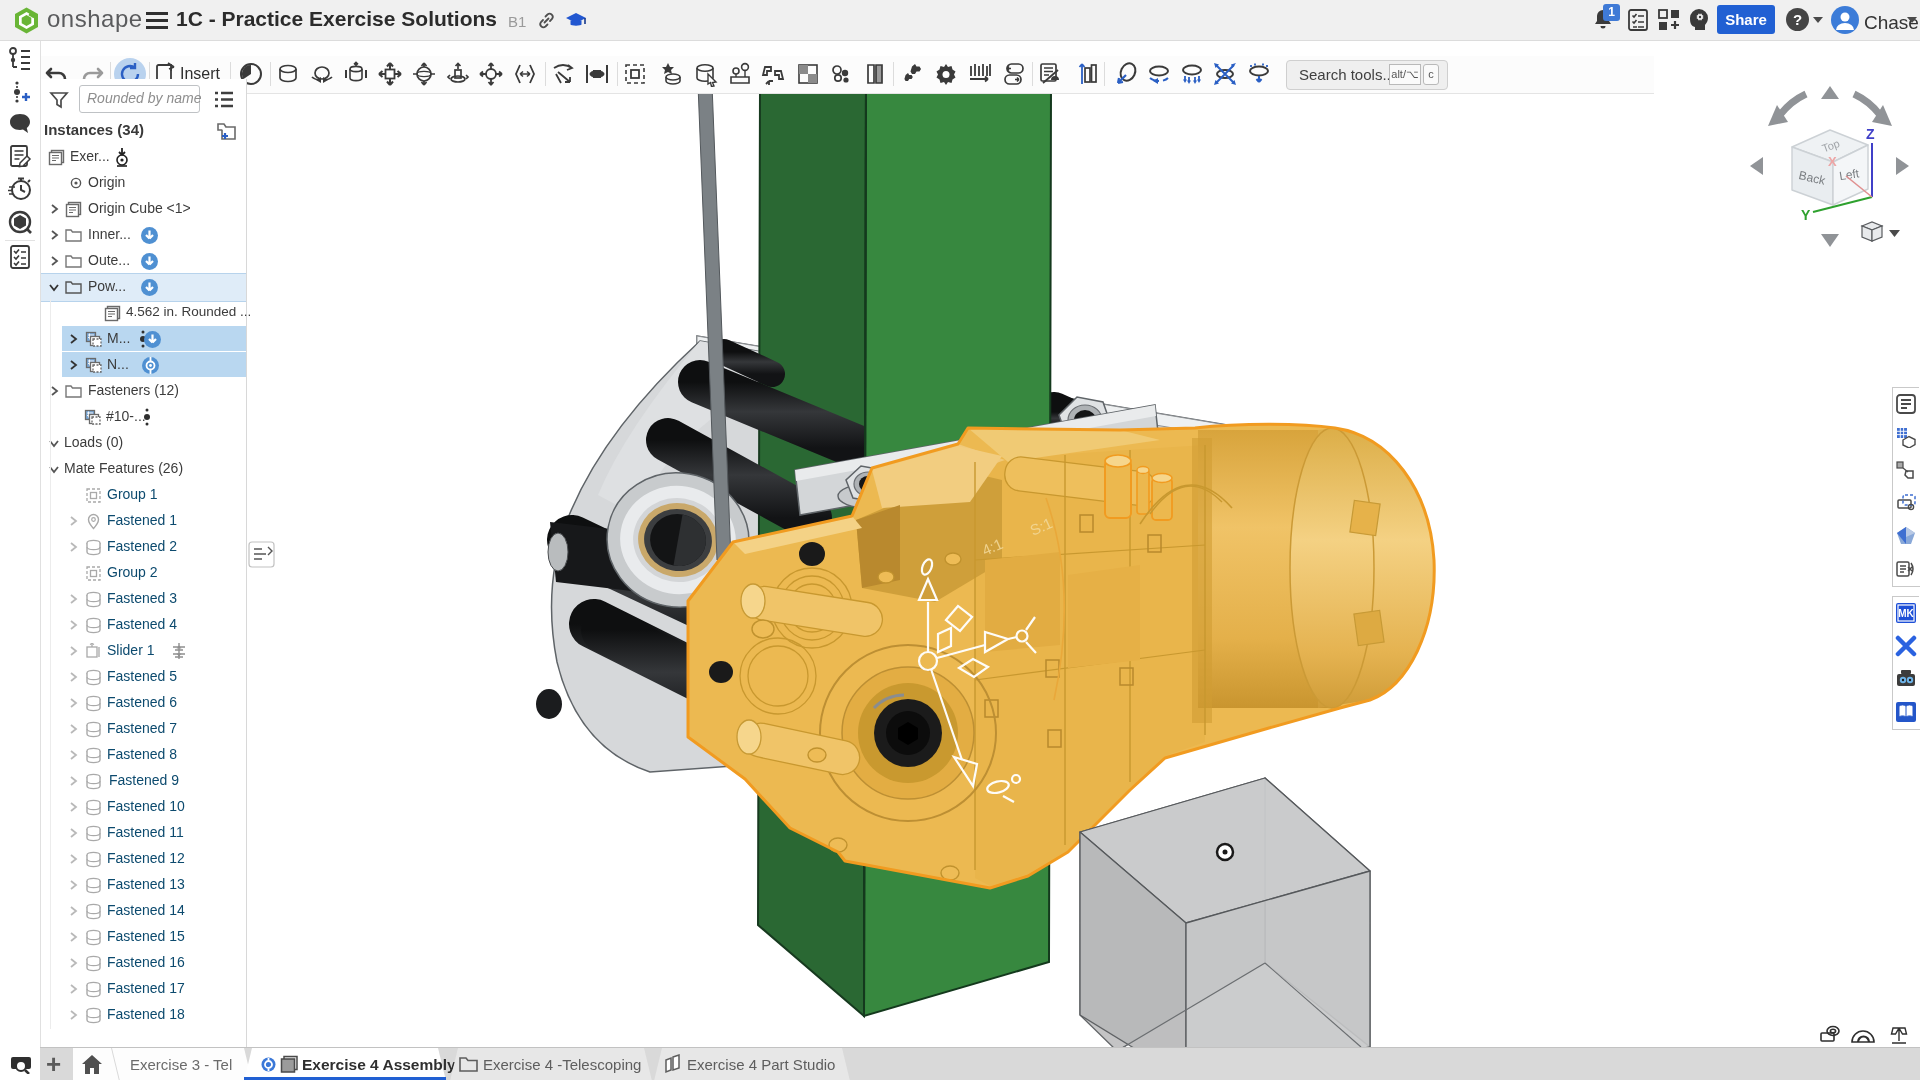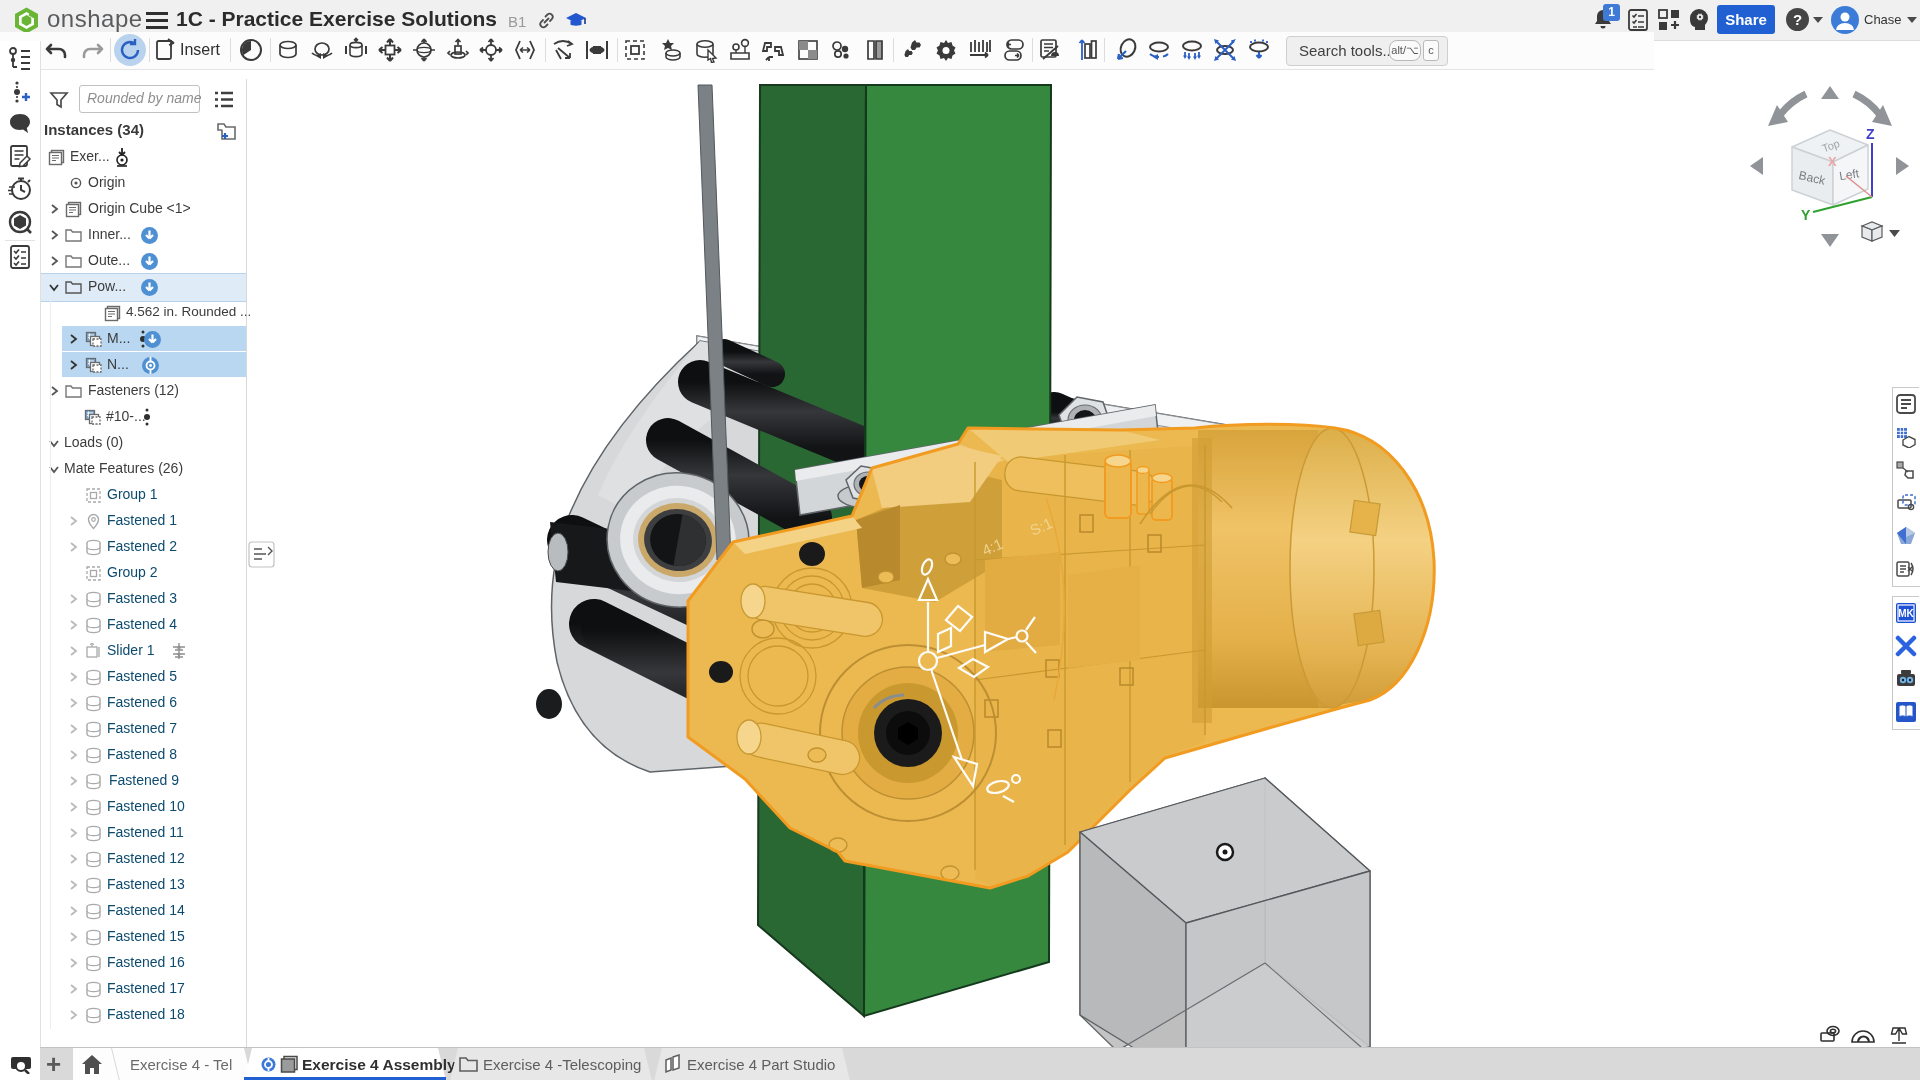--- a/index.html
+++ b/index.html
@@ -1,19 +1,19 @@
 <!DOCTYPE html>
 <html><head>
 <meta charset="utf-8">
 <style>
 html,body{margin:0;padding:0}
 body{width:1920px;height:1080px;overflow:hidden;font-family:"Liberation Sans",sans-serif;background:#fff;position:relative}
 .abs{position:absolute}
 #topbar{position:absolute;left:0;top:0;width:1920px;height:40px;background:#f0f0f0;border-bottom:1px solid #dcdcdc}
-#toolbar{position:absolute;left:0;top:32px;width:1654px;height:37px;background:#fcfcfc;border-bottom:1px solid #e4e4e4}
+#toolbar{position:absolute;left:0;top:56px;width:1654px;height:37px;background:#fcfcfc;border-bottom:1px solid #e4e4e4}
 #leftstrip{position:absolute;left:0;top:41px;width:40px;height:1039px;background:#fff;border-right:1px solid #e0e0e0}
 #leftpanel{position:absolute;left:41px;top:79px;width:205px;height:968px;background:#fff;border-right:1px solid #d8d8d8}
 #bottombar{position:absolute;left:40px;top:1047px;width:1880px;height:33px;background:#d9d9d9;border-top:1px solid #c2c2c2}
 .sep{position:absolute;top:6px;width:1px;height:24px;background:#dcdcdc}
 .trow{position:absolute;left:0;width:205px;height:26px;font-size:14px;color:#3c3c3c;white-space:nowrap}
 .trow .txt{position:absolute;top:4px}
 .gray{color:#0c4a6e}
 .chev{position:absolute;top:7px;width:12px;height:12px}
 svg{display:block}
 </style>
@@ -265,21 +265,21 @@
   <div class="abs" style="left:1717px;top:5px;width:58px;height:29px;background:#2160d3;border-radius:3px;color:#fff;font-size:15px;font-weight:bold;text-align:center;line-height:29px">Share</div>
   <div class="abs" style="left:1786px;top:8px;width:23px;height:23px;background:#454545;border-radius:50%;color:#fff;font-size:15px;font-weight:bold;text-align:center;line-height:23px">?</div>
   <svg class="abs" style="left:1812px;top:16px" width="12" height="8" viewBox="0 0 12 8">
       <polygon points="1,1 11,1 6,7" fill="#4a4a4a"></polygon>
     </svg>
   <div class="abs" style="left:1831px;top:6px;width:28px;height:28px;background:#3c7cd8;border-radius:50%"></div>
   <svg class="abs" style="left:1831px;top:6px" width="28" height="28" viewBox="0 0 28 28">
     <circle cx="14" cy="11" r="4.5" fill="#fff"></circle>
     <path d="M5,24 a9,7 0 0 1 18,0 z" fill="#fff"></path>
   </svg>
-  <div class="abs" style="left:1864px;top:12px;font-size:13px;color:#333">Chase</div>
+  <div class="abs" style="left:1864px;top:12px;font-size:19px;color:#333">Chase</div>
   <svg class="abs" style="left:1906px;top:16px" width="12" height="8" viewBox="0 0 12 8">
       <polygon points="1,1 11,1 6,7" fill="#4a4a4a"></polygon>
     </svg>
 </div>
 
 <div id="toolbar">
 <svg class="abs" style="left:44px;top:5px" width="26" height="26" viewBox="0 0 26 26">
       <path d="M7,8 L3,12 L7,16 M3,12 h12 a6,6 0 0 1 6,6 v2" fill="none" stroke="#3a3a3a" stroke-width="2.6" stroke-linecap="round" stroke-linejoin="round"></path>
     </svg>
 <svg class="abs" style="left:79px;top:5px" width="26" height="26" viewBox="0 0 26 26">
@@ -443,21 +443,21 @@
       <polygon points="2,24 3.5,19 7,22.5" fill="#2a5fc4"></polygon>
       <polygon points="24,24 19,22.5 22.5,19" fill="#2a5fc4"></polygon>
     </svg>
 <svg class="abs" style="left:1246px;top:5px" width="26" height="26" viewBox="0 0 26 26">
       <ellipse cx="13" cy="10" rx="9" ry="4.5" fill="none" stroke="#3a3a3a" stroke-width="2"></ellipse>
       <path d="M13,15 v6 M13,21 l-2.5,-3 M13,21 l2.5,-3" stroke="#2a5fc4" stroke-width="2" fill="none"></path>
       <path d="M5,4 v3 M9,2.5 v3 M17,2.5 v3 M21,4 v3" stroke="#2a5fc4" stroke-width="1.8" stroke-dasharray="2 2"></path>
     </svg>
 <div class="abs" style="left:1286px;top:4px;width:160px;height:28px;background:#efefef;border:1px solid #cfcfcf;border-radius:4px"></div>
 <div class="abs" style="left:1299px;top:10px;font-size:15px;color:#3f3f3f">Search tools...</div>
-<div class="abs" style="left:1389px;top:8px;width:30px;height:19px;background:#fafafa;border:1px solid #b9b9b9;border-radius:8px;font-size:11px;color:#555;text-align:center;line-height:19px">alt/⌥</div>
+<div class="abs" style="left:1389px;top:8px;width:30px;height:19px;background:#fafafa;border:1px solid #b9b9b9;border-radius:0;font-size:11px;color:#555;text-align:center;line-height:19px">alt/⌥</div>
 <div class="abs" style="left:1423px;top:8px;width:14px;height:19px;background:#fafafa;border:1px solid #b9b9b9;border-radius:3px;font-size:11px;color:#555;text-align:center;line-height:19px">c</div>
 </div>
 
 <div id="leftstrip">
 <svg class="abs" style="left:7px;top:5px" width="26" height="26" viewBox="0 0 26 26">
       <circle cx="6" cy="5" r="3" fill="none" stroke="#3a3a3a" stroke-width="1.8"></circle>
       <circle cx="6" cy="14" r="2.2" fill="#3a3a3a"></circle>
       <path d="M6,8 v4 M6,16 v5 M6,21 h4 M14,5 h9 M14,11 h9 M14,17 h9 M14,23 h9" stroke="#3a3a3a" stroke-width="1.8" fill="none"></path>
     </svg>
 <svg class="abs" style="left:7px;top:38px" width="26" height="26" viewBox="0 0 26 26">
@@ -961,21 +961,21 @@
       <rect x="1" y="1" width="20" height="12" rx="2" fill="#2f2f2f"></rect>
       <circle cx="11" cy="10" r="5" fill="#fff" stroke="#2f2f2f" stroke-width="2"></circle>
       <path d="M15,14 l4,4" stroke="#2f2f2f" stroke-width="2.5"></path>
     </svg>
 <div class="abs" style="left:6px;top:1px;font-size:26px;color:#5a5a5a;font-weight:bold">+</div>
 <div class="abs" style="left:33px;top:0;width:46px;height:33px;background:#fdfdfd;clip-path:polygon(0 0,38px 0,46px 100%,0 100%)"></div>
 <svg class="abs" style="left:41px;top:6px" width="22" height="21" viewBox="0 0 22 21">
       <path d="M11,1 L21,10 h-3 v10 h-5 v-6 h-4 v6 H4 V10 H1 z" fill="#4f4f4f"></path>
     </svg>
 <div class="abs" style="left:72px;top:0;width:140px;height:33px;background:#fdfdfd;clip-path:polygon(0 0,132px 0,140px 100%,8px 100%)"></div>
-<div class="abs" style="left:90px;top:8px;font-size:15px;color:#6b6b6b">Exercise 4 - Tel</div>
+<div class="abs" style="left:90px;top:8px;font-size:15px;color:#6b6b6b">Exercise 3 - Tel</div>
 <div class="abs" style="left:204px;top:0;width:202px;height:33px;background:#fff;clip-path:polygon(8px 0,194px 0,202px 100%,0 100%)"></div>
 <div class="abs" style="left:204px;top:29px;width:202px;height:4px;background:#2160d3"></div>
 <svg class="abs" style="left:221px;top:9px" width="15" height="15" viewBox="0 0 15 15">
       <circle cx="7.5" cy="7.5" r="7" fill="#3b78d8"></circle>
       <path d="M7.5,1 v4 M7.5,10 v4 M4,7.5 a3.5,3.5 0 0 1 7,0 a3.5,3.5 0 0 1 -7,0" fill="none" stroke="#fff" stroke-width="1.8"></path>
     </svg>
 <svg class="abs" style="left:240px;top:7px" width="19" height="19" viewBox="0 0 19 19">
       <rect x="4" y="1.5" width="13" height="13" fill="#e8e8e8" stroke="#4a4a4a" stroke-width="1.5"></rect>
       <rect x="1.5" y="4" width="13" height="13" fill="#9b9b9b" stroke="#4a4a4a" stroke-width="1.5"></rect>
     </svg>

